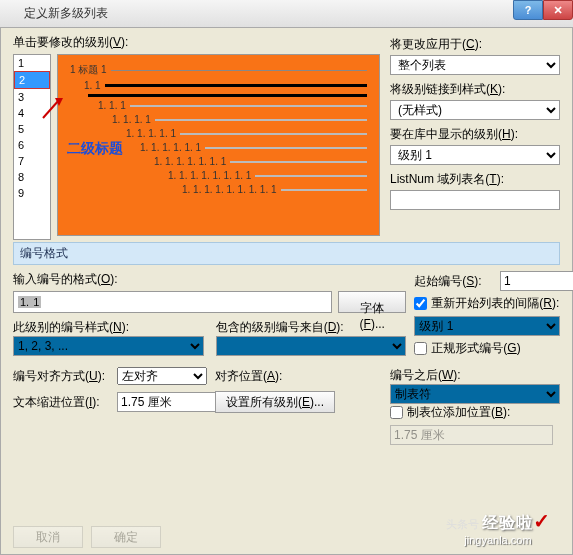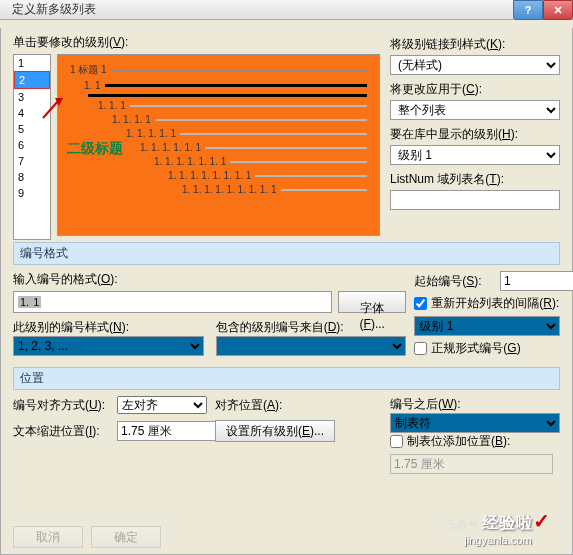--- a/index.html
+++ b/index.html
@@ -1,18 +1,18 @@
 <!DOCTYPE html>
 <html><head>
 <meta charset="utf-8">
 <style>
 * { box-sizing: border-box; margin: 0; padding: 0; font-family: "Microsoft YaHei", "SimSun", sans-serif; font-size: 12px; }
 body { background: #ece9d8; width: 573px; height: 555px; overflow: hidden; position: relative; }
 
-.titlebar { height: 20px; background: linear-gradient(#f5f5f5, #e0e0e0); border-bottom: 1px solid #aaa; display: flex; align-items: center; padding: 0 4px 0 12px; position: relative; }
+.titlebar { height: 28px; background: linear-gradient(#f5f5f5, #e0e0e0); border-bottom: 1px solid #aaa; display: flex; align-items: center; padding: 0 4px 0 24px; position: relative; }
 .titlebar .title { color: #333; font-size: 12px; }
 .titlebar .controls { position: absolute; right: 0; top: 0; display: flex; }
 .titlebar .ctrl { width: 30px; height: 20px; display: flex; align-items: center; justify-content: center; color: #fff; font-weight: bold; font-size: 11px; }
 .titlebar .help { background: linear-gradient(#7db9e8,#4b8ed6); border: 1px solid #3a6fa8; border-radius: 0 0 0 3px; }
 .titlebar .close { background: linear-gradient(#e88,#c44); border: 1px solid #a33; border-radius: 0 0 3px 0; }
 
 .window-body { position: absolute; top: 28px; left: 0; right: 0; bottom: 0; padding: 8px 12px 32px 12px; border: 1px solid #aaa; border-top:none; background: #ece9d8; }
 .top-area { display: flex; height: 200px; }
 .level-label { margin-bottom: 20px; }
 .underline { text-decoration: underline; }
@@ -20,21 +20,21 @@
 .level-list { width: 38px; height: 186px; border: 1px solid #999; background: #fff; overflow: hidden; }
 .level-list .item { padding: 2px 4px; font-size: 11px; }
 .level-list .item.selected { background: #3399ff; color: #fff; border: 1px solid #c33; }
 
 .preview { flex: 1; margin-left: 6px; border: 1px solid #999; background: #f97316; height: 186px; padding: 8px 12px; position: relative; overflow: hidden; }
 .preview-line { display: flex; align-items: center; margin-bottom: 3px; white-space: nowrap; }
 .preview-line .num { color: #333; font-size: 10px; min-width: 0; }
 .preview-line .bar { flex: 1; height: 1px; background: #888; margin-left: 4px; }
 .preview-line .bar.thick { height: 3px; background: #000; }
 .preview-line .bar.gray { height: 2px; background: #bbb; }
-.arrow-annot { position: absolute; left: 48px; top: 87px; color: #15803d; font-size: 14px; font-weight: bold; pointer-events:none; }
+.arrow-annot { position: absolute; left: 48px; top: 87px; color: #1d4ed8; font-size: 14px; font-weight: bold; pointer-events:none; }
 .arrow-svg { position: absolute; left: 40px; top: 68px; pointer-events:none; }
 
 .right-col { width: 170px; margin-left: 10px; }
 .right-col .field { margin-bottom: 6px; }
 .right-col label { display: block; margin-bottom: 2px; }
 .right-col select, .right-col input[type=text] { width: 100%; height: 20px; border: 1px solid #999; background: #fff; font-size: 12px; padding: 0 3px; }
 
 .group { margin-top: 6px; }
 .group-title { background: #d4e8f8; color: #235; padding: 2px 6px; border: 1px solid #a9c8e0; margin-bottom: 6px; }
 
@@ -151,26 +151,26 @@
         </div>
       <svg class="arrow-svg" width="30" height="24">
         <line x1="2" y1="22" x2="18" y2="4" stroke="#c00" stroke-width="2"></line>
         <polygon points="14,2 22,2 18,10" fill="#c00"></polygon>
       </svg>
       <div class="arrow-annot" style="left:66px; top:112px;">二级标题</div>
     </div>
 
     <div class="right-col">
       <div class="field">
+        <label><span>将更改应用于</span>(<span class="underline">C</span>):</label>
+        <select><option>整个列表</option></select>
+      </div>
+      <div class="field">
         <label><span>将级别链接到样式</span>(<span class="underline">K</span>):</label>
         <select><option>(无样式)</option></select>
-      </div>
-      <div class="field">
-        <label><span>将更改应用于</span>(<span class="underline">C</span>):</label>
-        <select><option>整个列表</option></select>
       </div>
       <div class="field">
         <label><span>要在库中显示的级别</span>(<span class="underline">H</span>):</label>
         <select><option>级别 1</option></select>
       </div>
       <div class="field">
         <label><span>ListNum 域列表名</span>(<span class="underline">T</span>):</label>
         <input type="text" value="" style="">
       </div>
     </div>
@@ -214,21 +214,20 @@
         <select class="full"><option>级别 1</option></select>
         <div class="checkbox-row" style="margin-top:4px">
           <input type="checkbox" style="">
           <label><span>正规形式编号</span>(<span class="underline">G</span>)</label>
         </div>
       </div>
     </div>
   </div>
 
   <div class="group">
-    <div class="group-title">位置</div>
     <div style="display:flex; gap:12px;">
       <div style="flex:1">
         <div class="pos-row">
           <label><span>编号对齐方式</span>(<span class="underline">U</span>):</label>
           <select style="width:90px"><option>左对齐</option></select>
           <label><span>对齐位置</span>(<span class="underline">A</span>):</label>
         </div>
         <div class="pos-row">
           <label><span>文本缩进位置</span>(<span class="underline">I</span>):</label>
           <div class="spin-input" style="width:90px">

